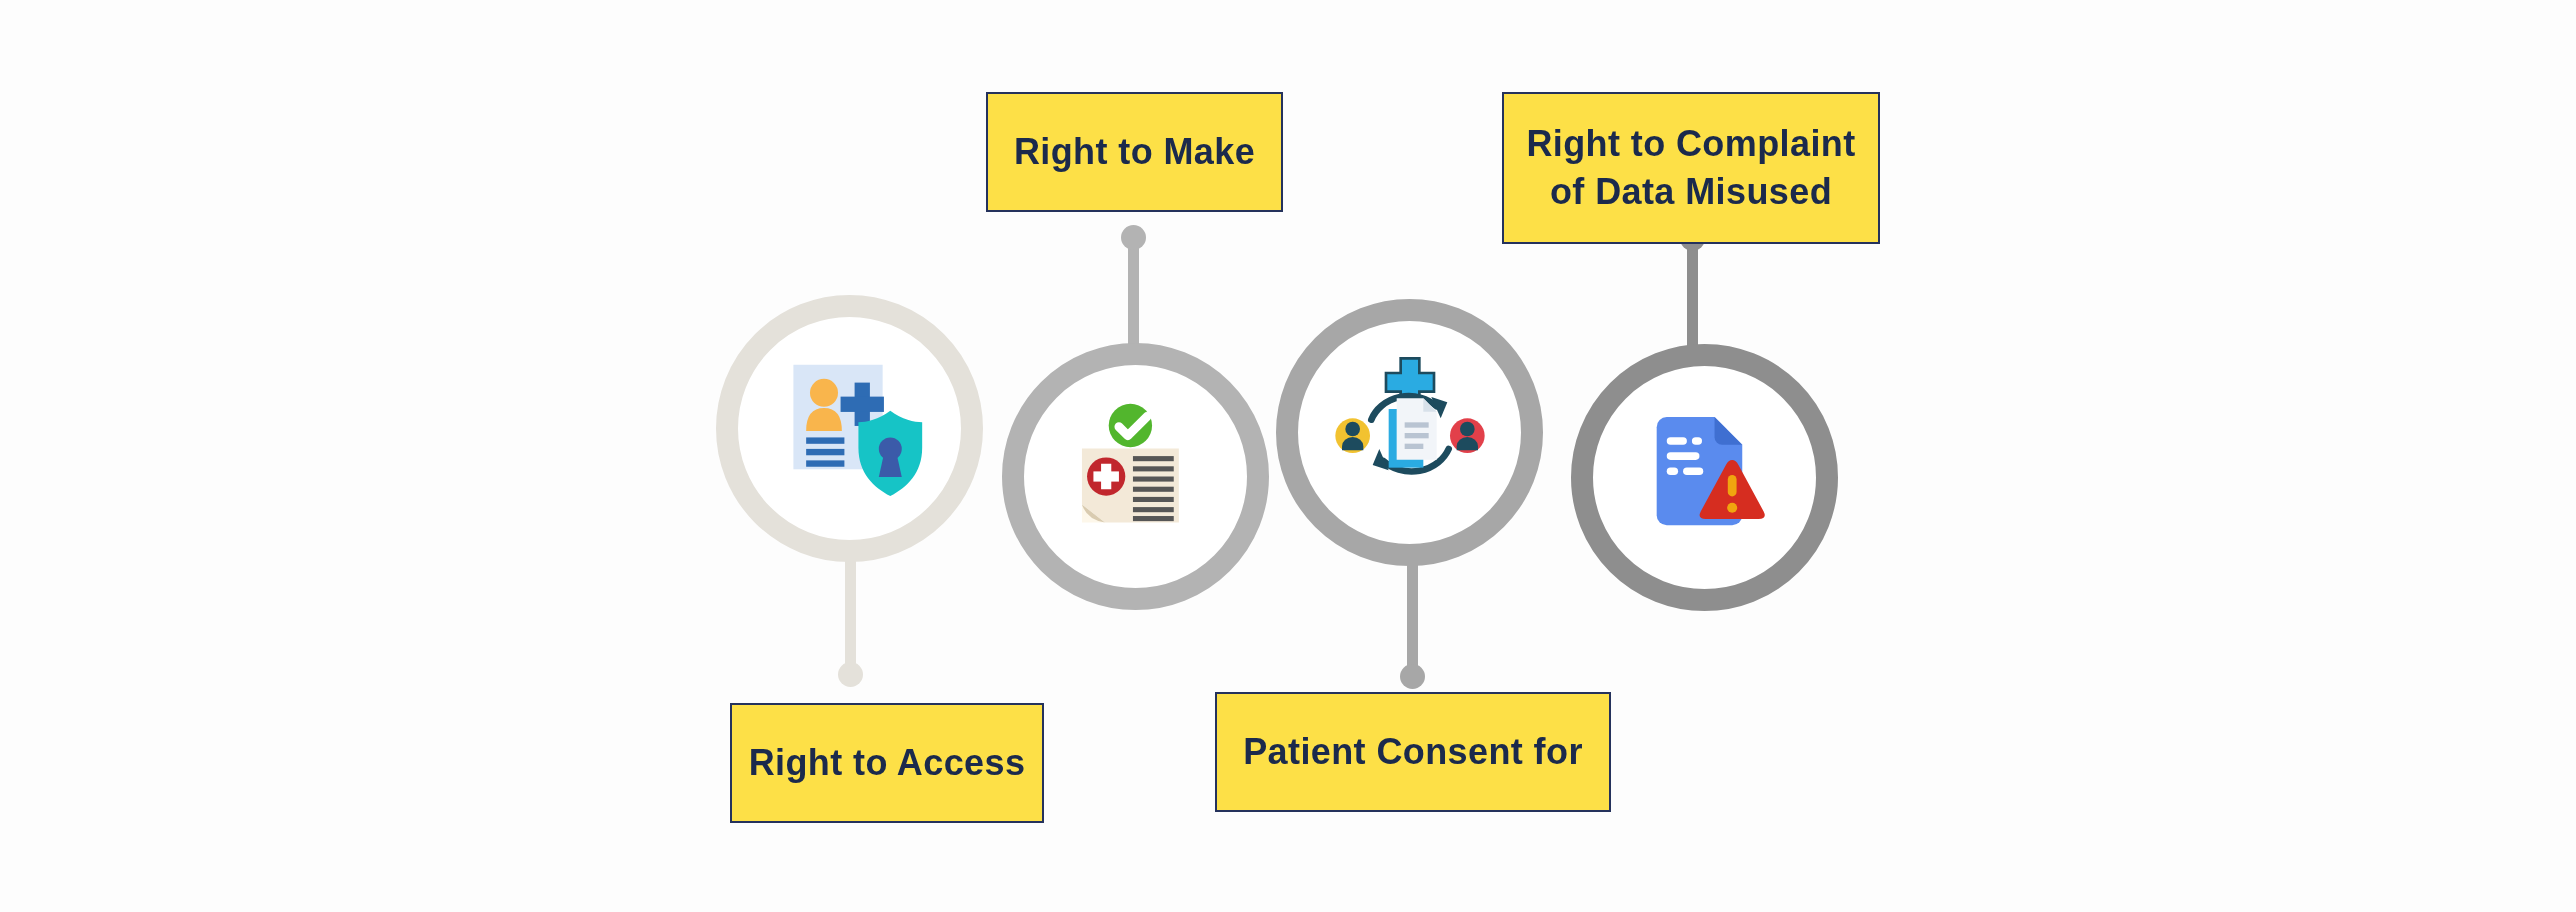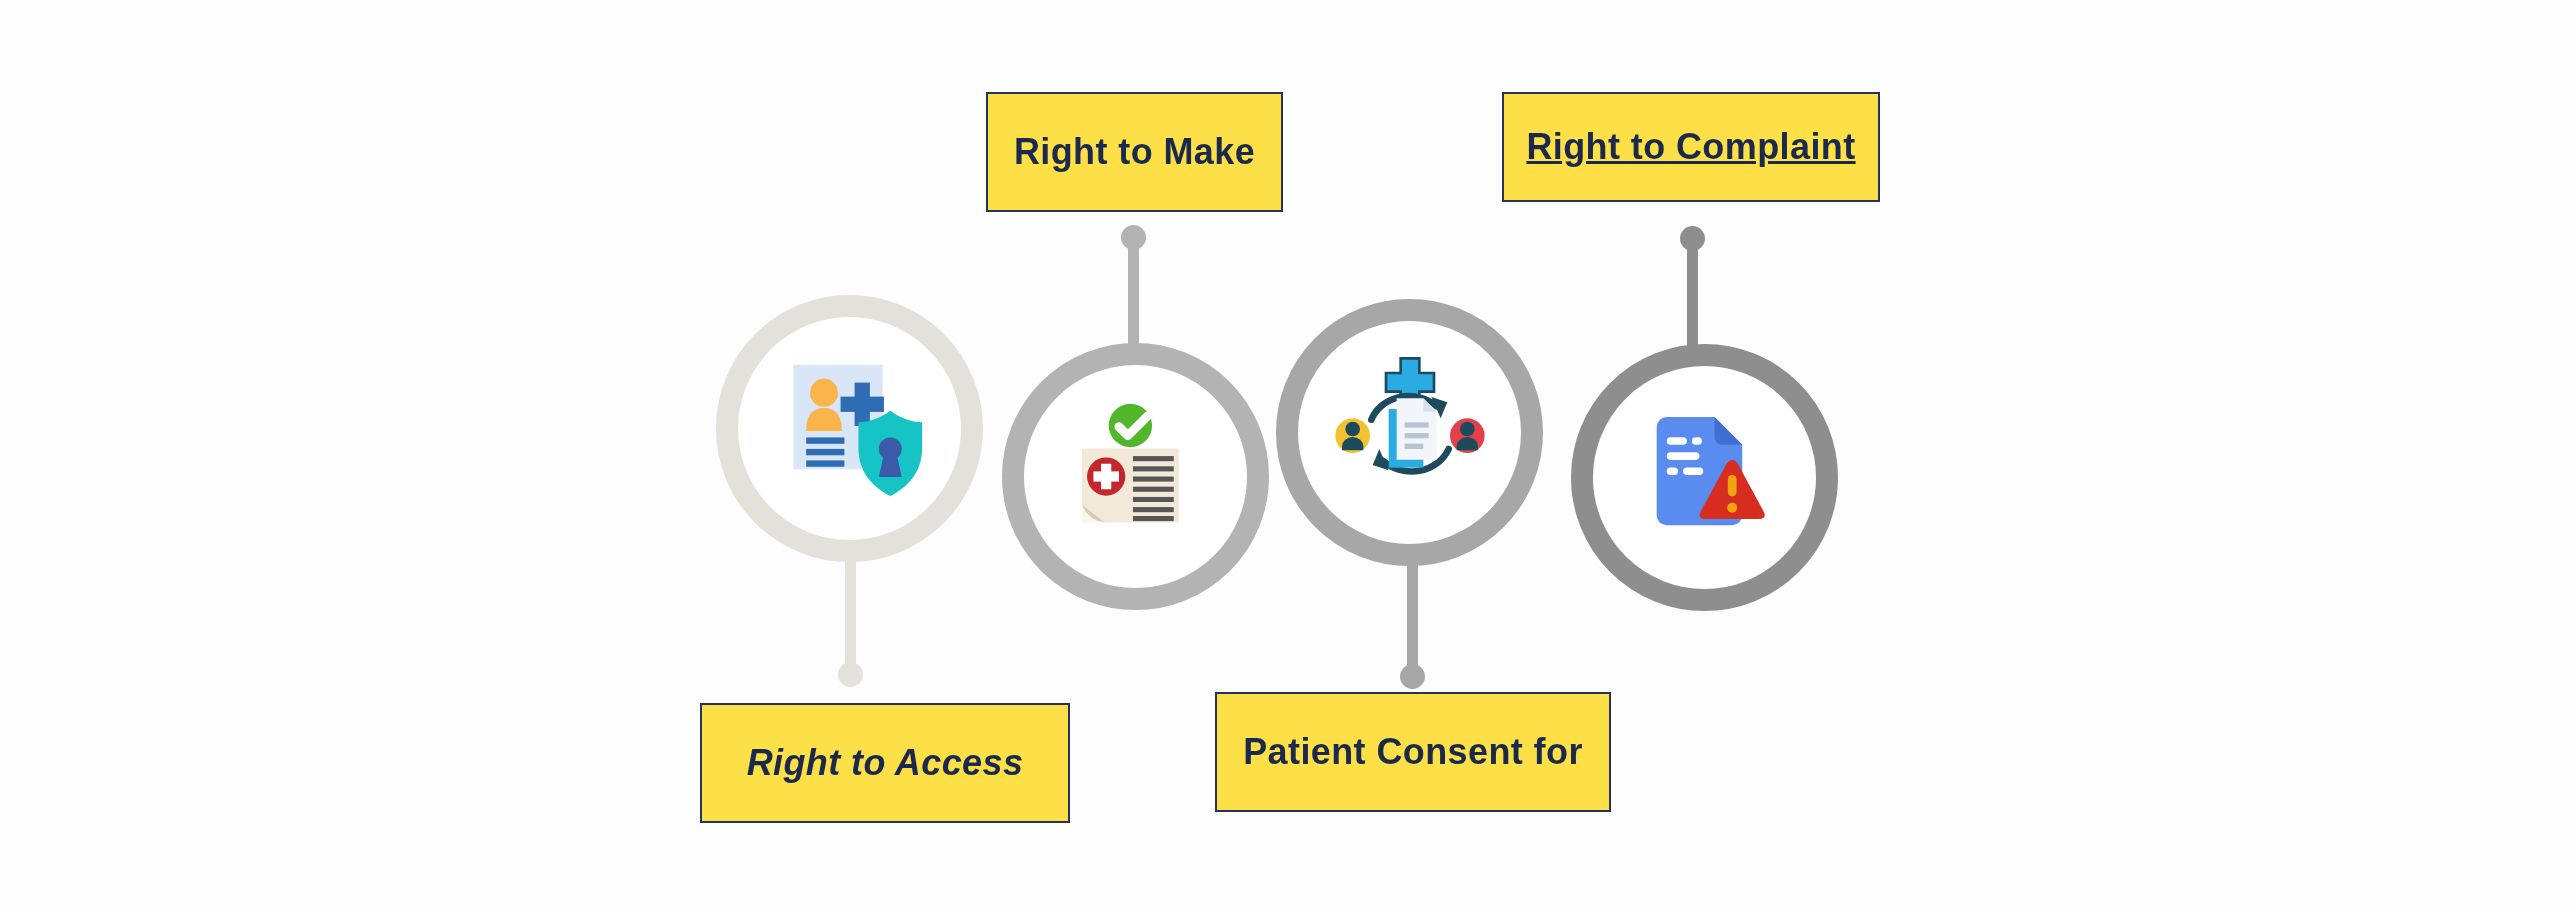--- a/index.html
+++ b/index.html
@@ -35,24 +35,24 @@
   #line-2{left:1128px;top:238px;height:109px;}
   #dot-2 {left:1121px;top:225px;}
   #line-3{left:1407px;top:561px;height:116px;}
   #dot-3 {left:1400px;top:664px;}
   #line-4{left:1687px;top:238px;height:109px;}
   #dot-4 {left:1680px;top:226px;}
   #ring-1{left:716px;top:295px;}
   #ring-2{left:1002px;top:343px;}
   #ring-3{left:1276px;top:299px;}
   #ring-4{left:1571px;top:344px;}
-  #box-1{left:700px;top:703px;width:370px;height:120px;font-style:italic;}
+  #box-1{left:730px;top:703px;width:314px;height:120px;}
   #box-2{left:986px;top:92px;width:297px;height:120px;}
   #box-3{left:1215px;top:692px;width:396px;height:120px;}
-  #box-4{left:1502px;top:92px;width:378px;height:110px;text-decoration:underline;}
+  #box-4{left:1502px;top:92px;width:378px;height:152px;}
 </style>
 </head>
 <body>
 
 <div class="stage">
 
   <div class="conn-line" id="line-1" style="background-color: rgb(228, 225, 218);"></div>
   <div class="conn-dot" id="dot-1" style="background-color: rgb(228, 225, 218);"></div>
 
   <div class="conn-line" id="line-2" style="background-color: rgb(179, 179, 179);"></div>
@@ -141,16 +141,17 @@
     <span>Right to Access</span>
   </div>
   <div class="label-box" id="box-2">
     <span>Right to Make</span>
   </div>
   <div class="label-box" id="box-3">
     <span>Patient Consent for</span>
   </div>
   <div class="label-box" id="box-4">
     <span>Right to Complaint</span>
+    <span>of Data Misused</span>
   </div>
 
 </div>
 
 
 </body></html>

